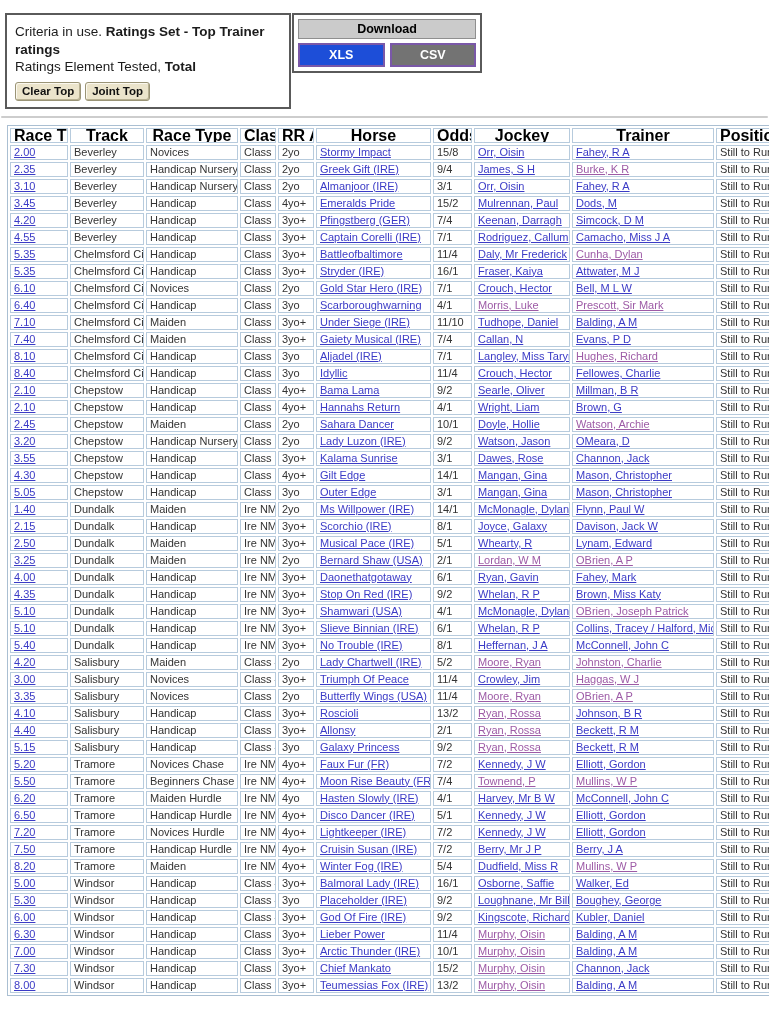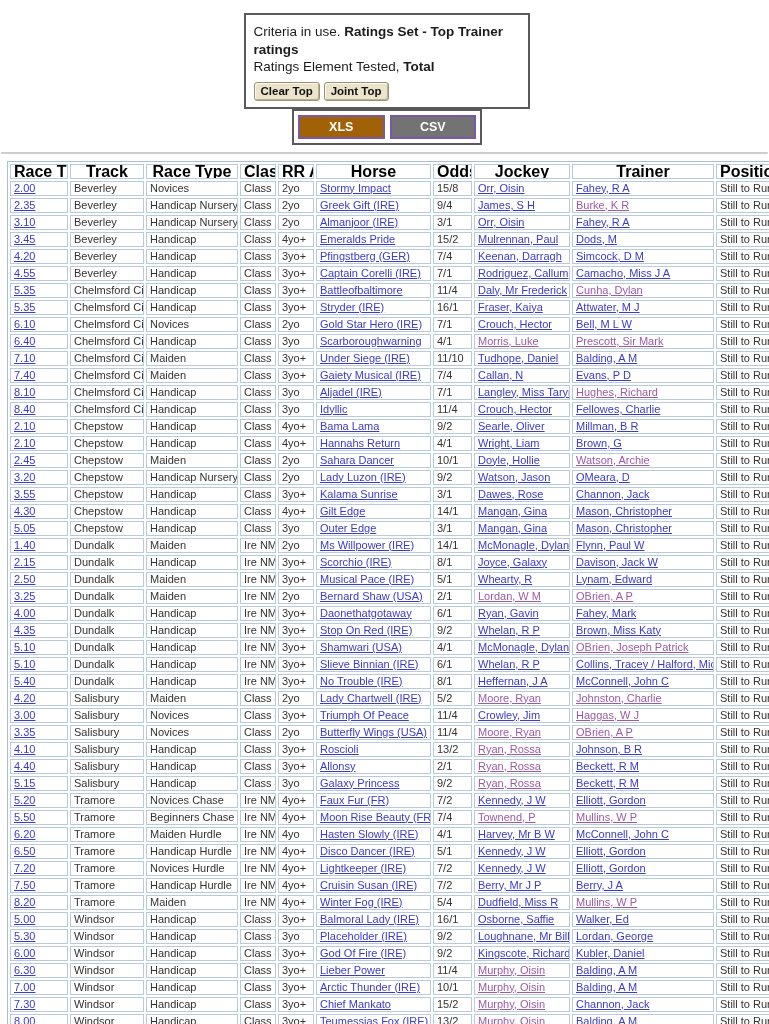--- a/index.html
+++ b/index.html
@@ -3,21 +3,21 @@
 <meta charset="utf-8">
 <style>
   html,body { margin:0; padding:0; background:#fff; }
   body {
     width:769px; height:1024px; overflow:hidden;
     font-family:"Liberation Sans", sans-serif; color:#333;
     position:relative;
   }
 
   
-  .top-row { display:flex; align-items:center; margin:13px 0 0 5px;flex-direction:column; }
+  .top-row { display:flex; align-items:flex-start; margin:13px 0 0 5px; }
   .criteria-box {
     width:266px; border:2px solid #5a5a5a; background:#fff;
     padding:8px 8px 6px 8px; margin-right:1px;
   }
   .criteria-line { font-size:13.5px; line-height:1.3; color:#1c1c1c; }
   .criteria-line b { font-weight:bold; }
   .btn {
     display:inline-block; background:#ebe4cb; color:#111;
     border:1px solid #9a9476; border-radius:3px;
     box-shadow:inset -1px -1px 0 #b7b092, inset 1px 1px 0 #fbf8ee;
@@ -33,21 +33,21 @@
   .download-title {
     background:#cbcbcb; border:1px solid #8f8f8f;
     text-align:center; font-size:12.5px; font-weight:bold; color:#000;
     padding:2px 0; margin-bottom:4px;
   }
   .dl-buttons { display:flex; gap:5px; }
   .dl-btn {
     flex:1; text-align:center; font-size:12.5px; font-weight:bold;
     color:#fff; padding:3px 0; border:2px solid #7a58a8; cursor:pointer;
   }
-  .dl-xls { background:#a16207; }
+  .dl-xls { background:#1d4ed8; }
   .dl-csv { background:#737373; }
 
   hr.sep {
     margin:7px 1px 0 1px; border:none; height:2px;
     background:#cdcdcd; border-radius:2px;
   }
 
   
   table.results {
     margin:7px 0 0 7px; width:755px;
@@ -82,20 +82,21 @@
     <div class="criteria-line"><span>Criteria in use. </span><b>Ratings Set - Top Trainer ratings</b><br>
       <span>Ratings Element Tested, </span><b>Total</b>
     </div>
     <div class="btn-row-2">
       <button class="btn">Clear Top</button>
       <button class="btn">Joint Top</button>
     </div>
   </div>
 
   <div class="download-box">
+    <div class="download-title">Download</div>
     <div class="dl-buttons">
       <div class="dl-btn dl-xls">XLS</div>
       <div class="dl-btn dl-csv">CSV</div>
     </div>
   </div>
 
 </div>
 
 <hr class="sep">
 
@@ -657,21 +658,21 @@
       </tr>
       <tr>
         <td><a class="lnk">5.30</a></td>
         <td>Windsor</td>
         <td>Handicap</td>
         <td>Class 4</td>
         <td>3yo</td>
         <td><a class="lnk">Placeholder (IRE)</a></td>
         <td>9/2</td>
         <td><a class="lnk">Loughnane, Mr Billy</a></td>
-        <td><a class="lnk">Lordan, George</a></td>
+        <td><a class="lnk">Boughey, George</a></td>
         <td>Still to Run</td>
       </tr>
       <tr>
         <td><a class="lnk">6.00</a></td>
         <td>Windsor</td>
         <td>Handicap</td>
         <td>Class 4</td>
         <td>3yo+</td>
         <td><a class="lnk">God Of Fire (IRE)</a></td>
         <td>9/2</td>

